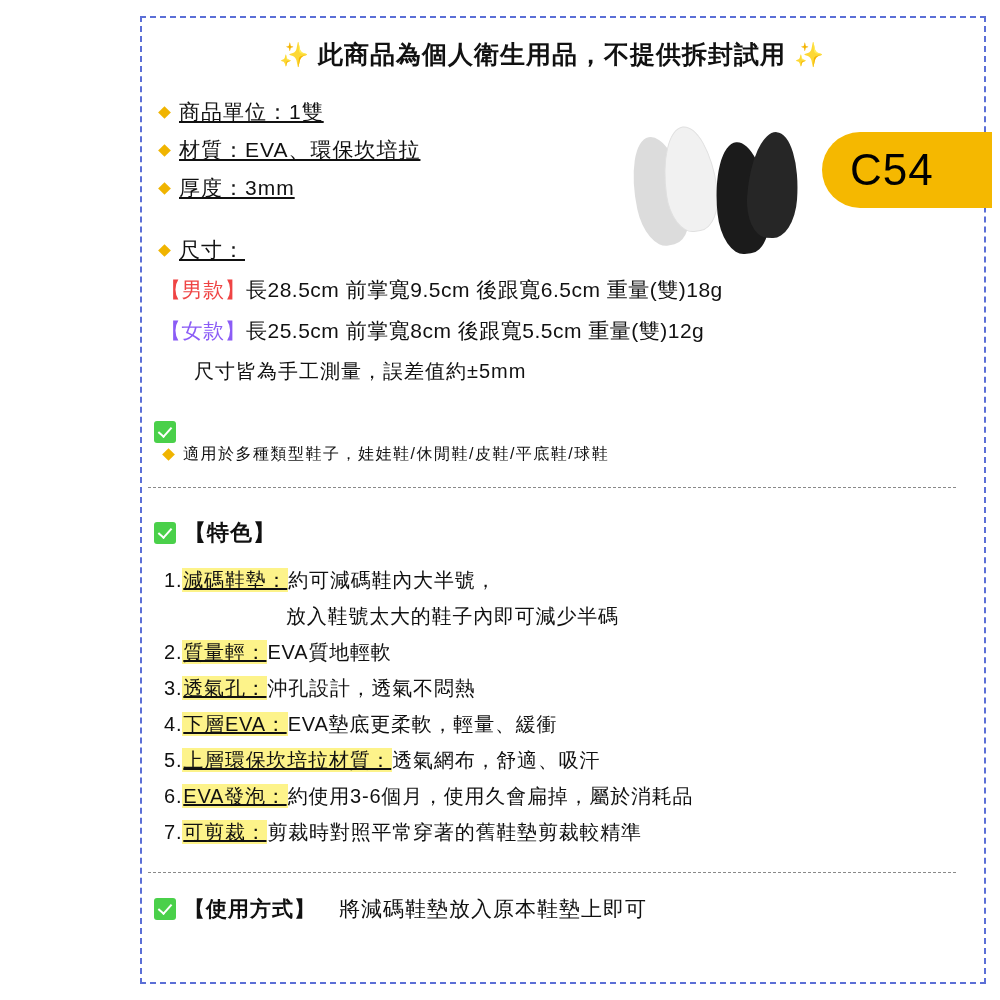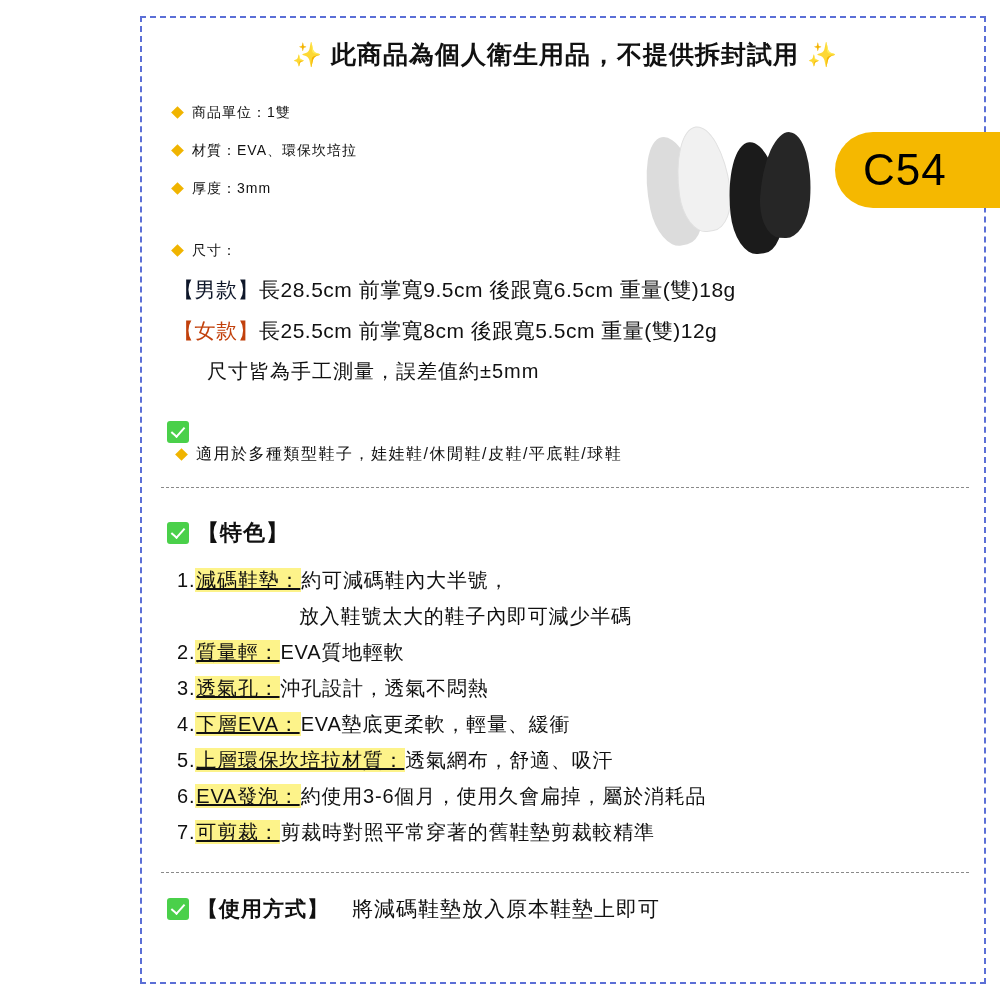--- a/index.html
+++ b/index.html
@@ -24,21 +24,21 @@
     position: absolute;
     left: 140px;
     top: 16px;
     width: 846px;
     height: 968px;
     border: 2px dashed #5b6fd6;
     box-sizing: border-box;
   }
   .content {
     position: absolute;
-    left: 155px;
+    left: 142px;
     top: 20px;
     width: 820px;
     height: 960px;
   }
 
   
   .headline {
     text-align: center;
     font-size: 25px;
     font-weight: bold;
@@ -53,24 +53,25 @@
   }
 
   
   .bullets {
     margin-top: 16px;
     margin-left: 18px;
   }
   .brow {
     display: flex;
     align-items: center;
-    font-size: 14px;
+    font-size: 21px;
     line-height: 38px;
     letter-spacing: 1px;
     white-space: nowrap;
+    text-decoration: underline;
   }
   .dia {
     display: inline-block;
     width: 9px;
     height: 9px;
     background: #f0b400;
     transform: rotate(45deg);
     margin-right: 10px;
     flex: 0 0 auto;
   }
@@ -147,22 +148,22 @@
   .size-block {
     margin-top: 24px;
     margin-left: 18px;
   }
   .size-line {
     font-size: 21px;
     line-height: 41px;
     letter-spacing: 0.5px;
     white-space: nowrap;
   }
-  .men-tag { color: #0f172a; }
-  .women-tag { color: #c2410c; }
+  .men-tag { color: #ef4444; }
+  .women-tag { color: #8b5cf6; }
   .size-note {
     margin-left: 34px;
     font-size: 20px;
     line-height: 40px;
     letter-spacing: 1px;
   }
 
   
   .sec {
     margin-top: 30px;

